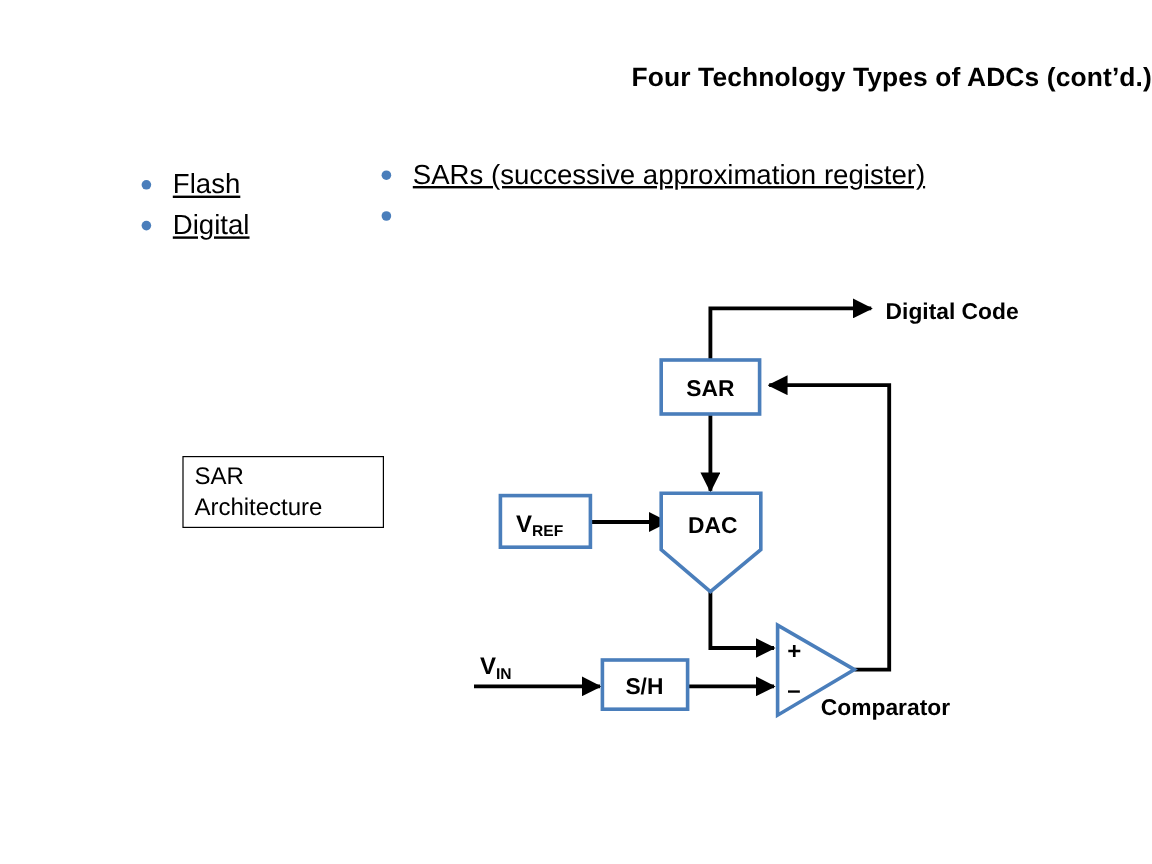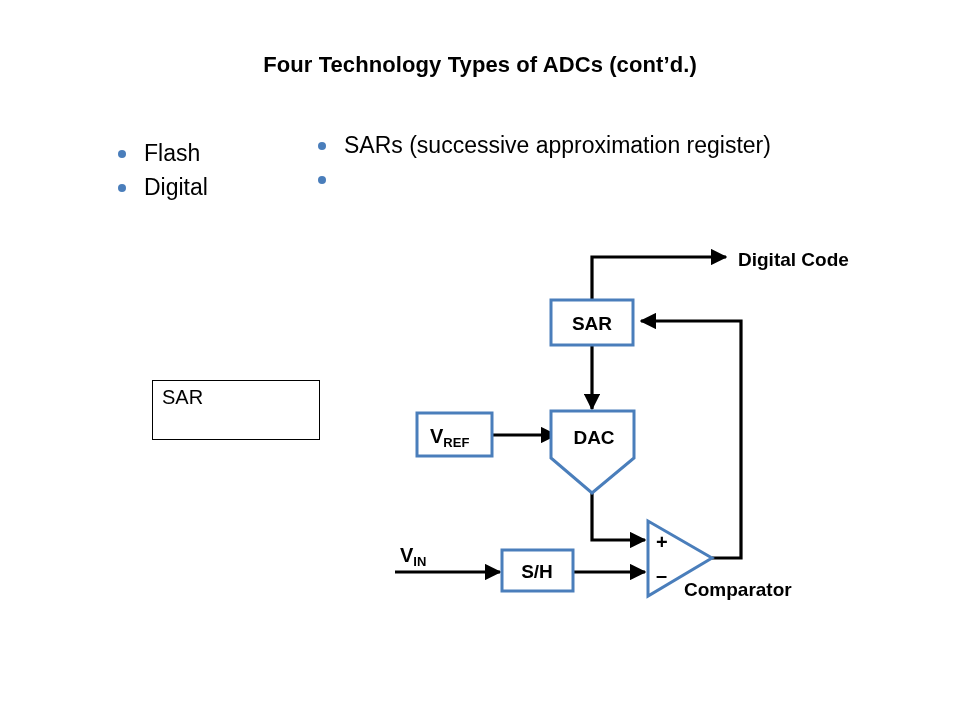--- a/index.html
+++ b/index.html
@@ -15,38 +15,39 @@
     font-family: "Liberation Sans", sans-serif;
     color: #000000;
   }
 
   
   #slide-title {
     position: absolute;
     left: 0;
     top: 52px;
     width: 960px;
-    text-align: center;
+    text-align: right;
     font-size: 22px;
     font-weight: bold;
     letter-spacing: 0.1px;
     color: #000000;
   }
 
   
   .bullet-col {
     position: absolute;
   }
   #bullets-left  { left: 118px; top: 138px; width: 210px; }
   #bullets-right { left: 318px; top: 130px; width: 620px; }
 
   .bullet-row {
     display: flex;
     align-items: flex-start;
     margin-bottom: 3px;
+    text-decoration: underline;
   }
   .bullet-dot {
     flex: 0 0 auto;
     width: 8px;
     height: 8px;
     border-radius: 50%;
     background: #4A7EBB;
     margin-top: 12px;
     margin-right: 18px;
   }
@@ -114,20 +115,21 @@
     <span class="bullet-dot"></span>
     <span class="bullet-text">SARs (successive approximation register)</span>
   </div>
   <div class="bullet-row">
     <span class="bullet-dot"></span>
   </div>
 </div>
 
 <div id="sar-arch-box">
   <div>SAR</div>
+  <div>Architecture</div>
 </div>
 
 <div id="diagram">
 <svg width="960" height="720" viewBox="0 0 960 720" xmlns="http://www.w3.org/2000/svg">
   <defs>
     <marker id="arrow" viewBox="0 0 10 10" refX="9.2" refY="5" markerWidth="5.2" markerHeight="5.2" orient="auto-start-reverse">
       <path d="M 0 0 L 10 5 L 0 10 z" fill="#000000"></path>
     </marker>
   </defs>
 

